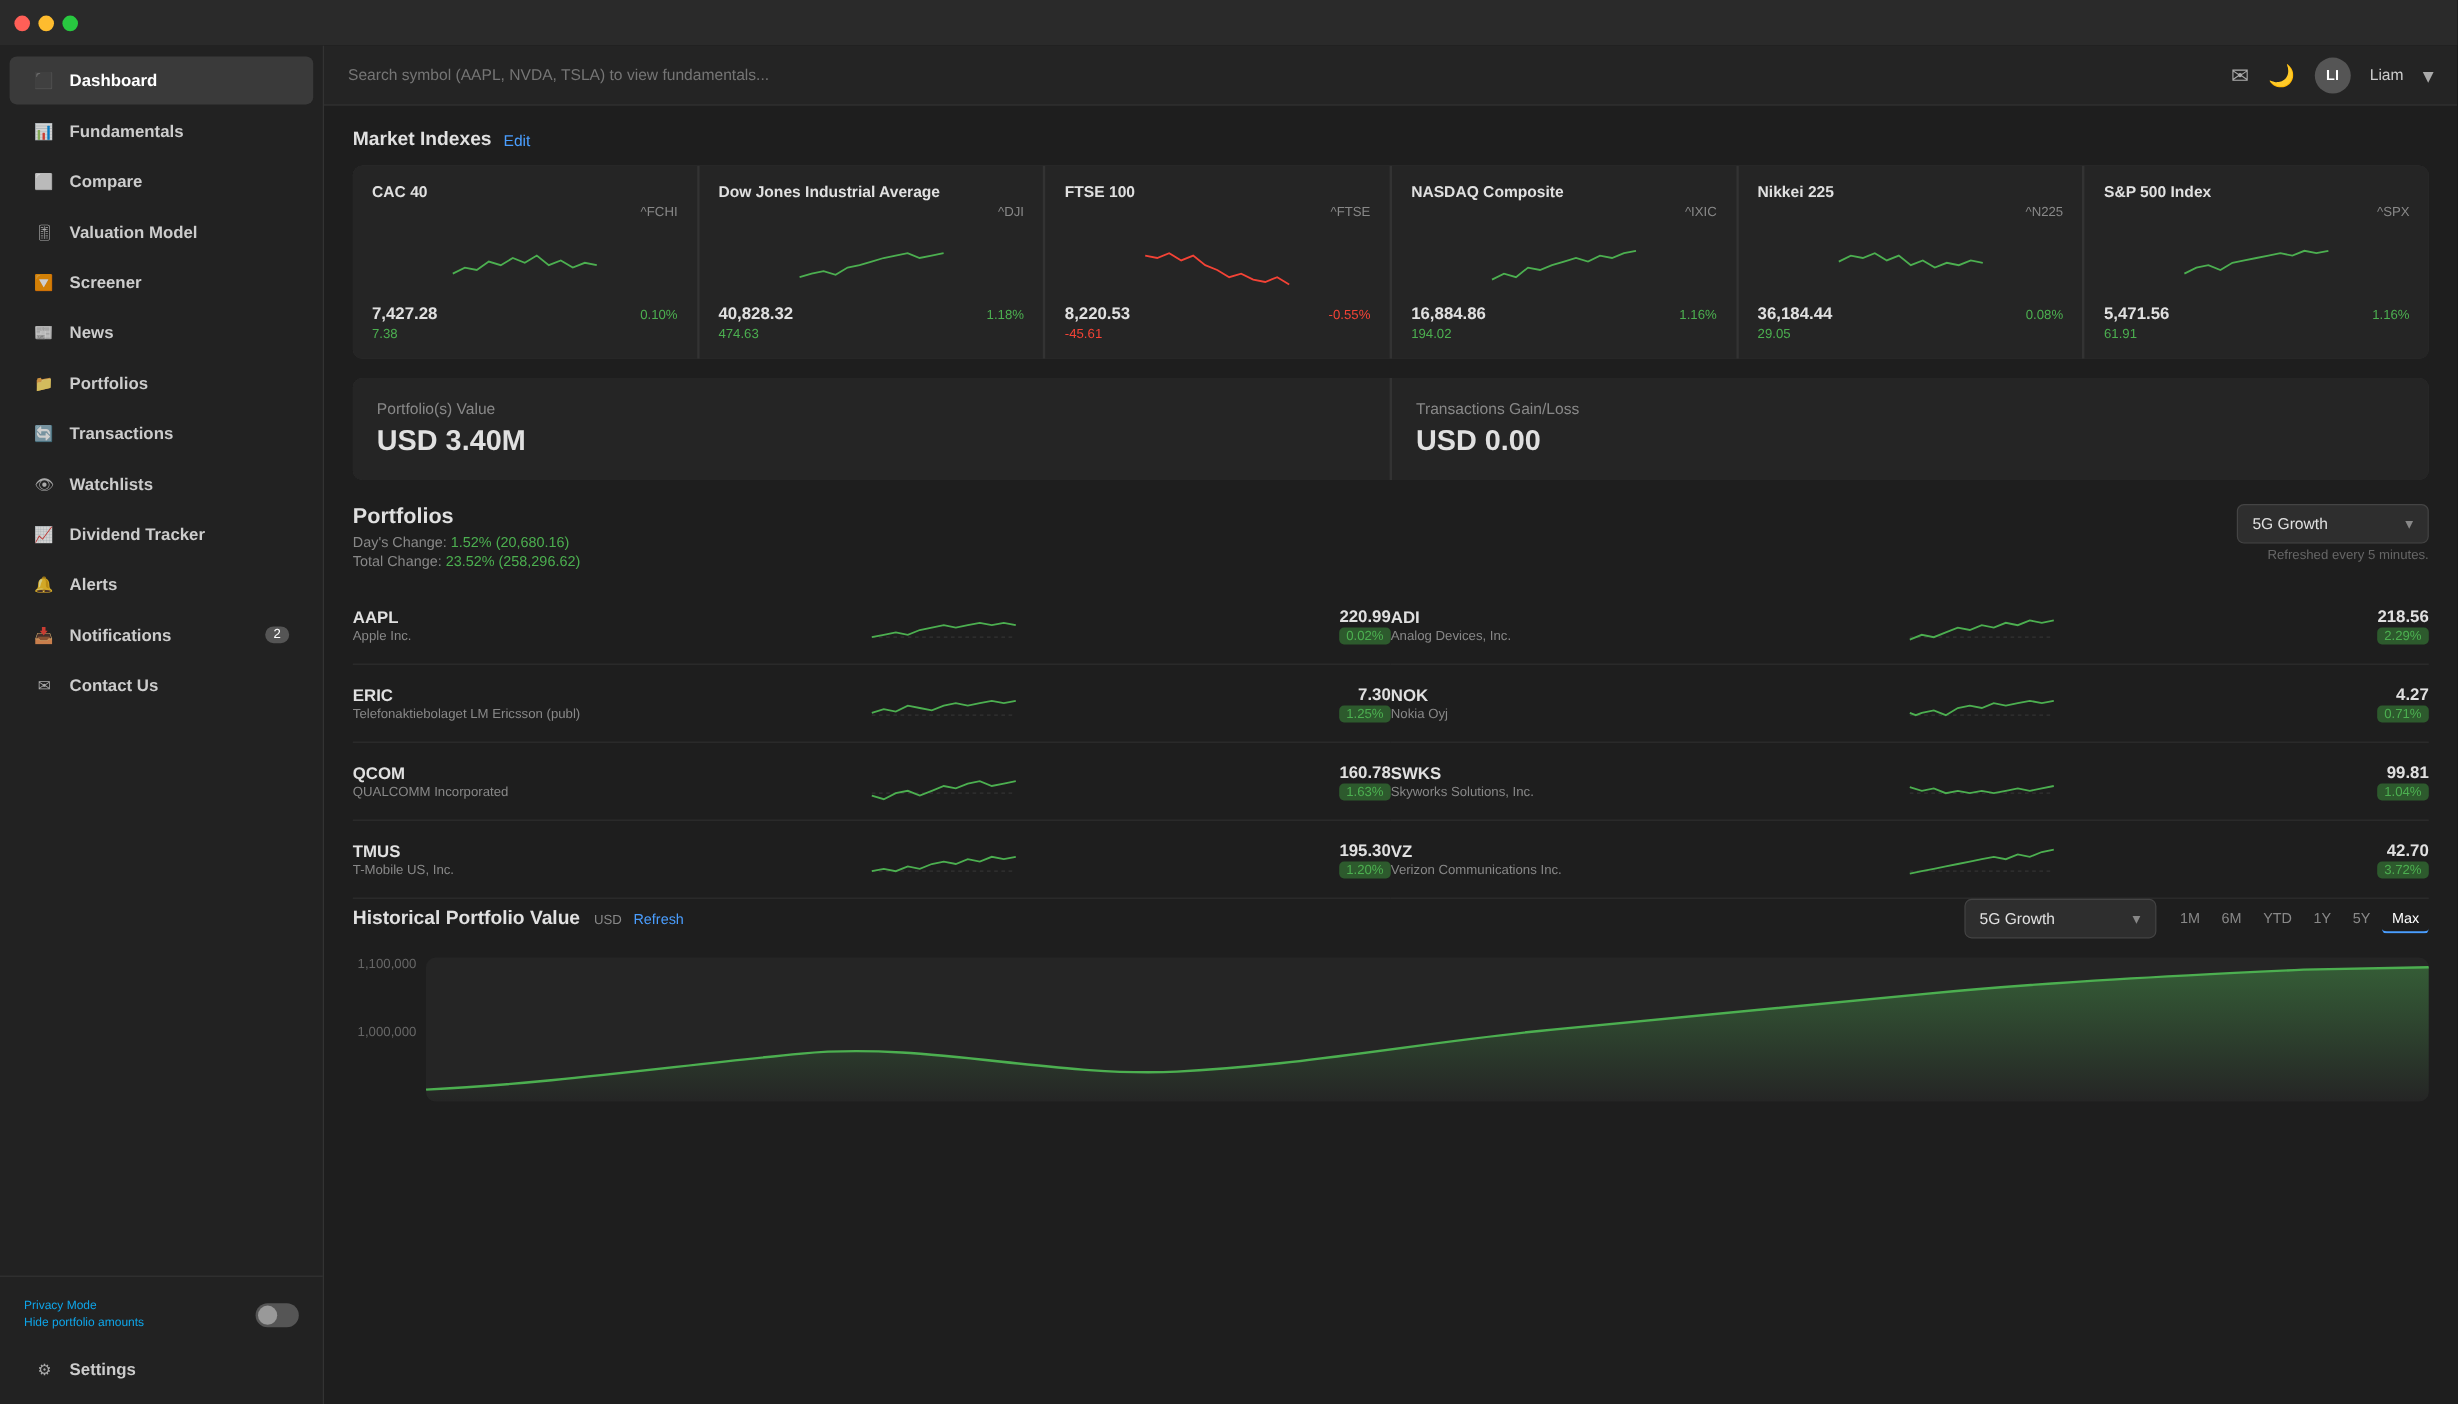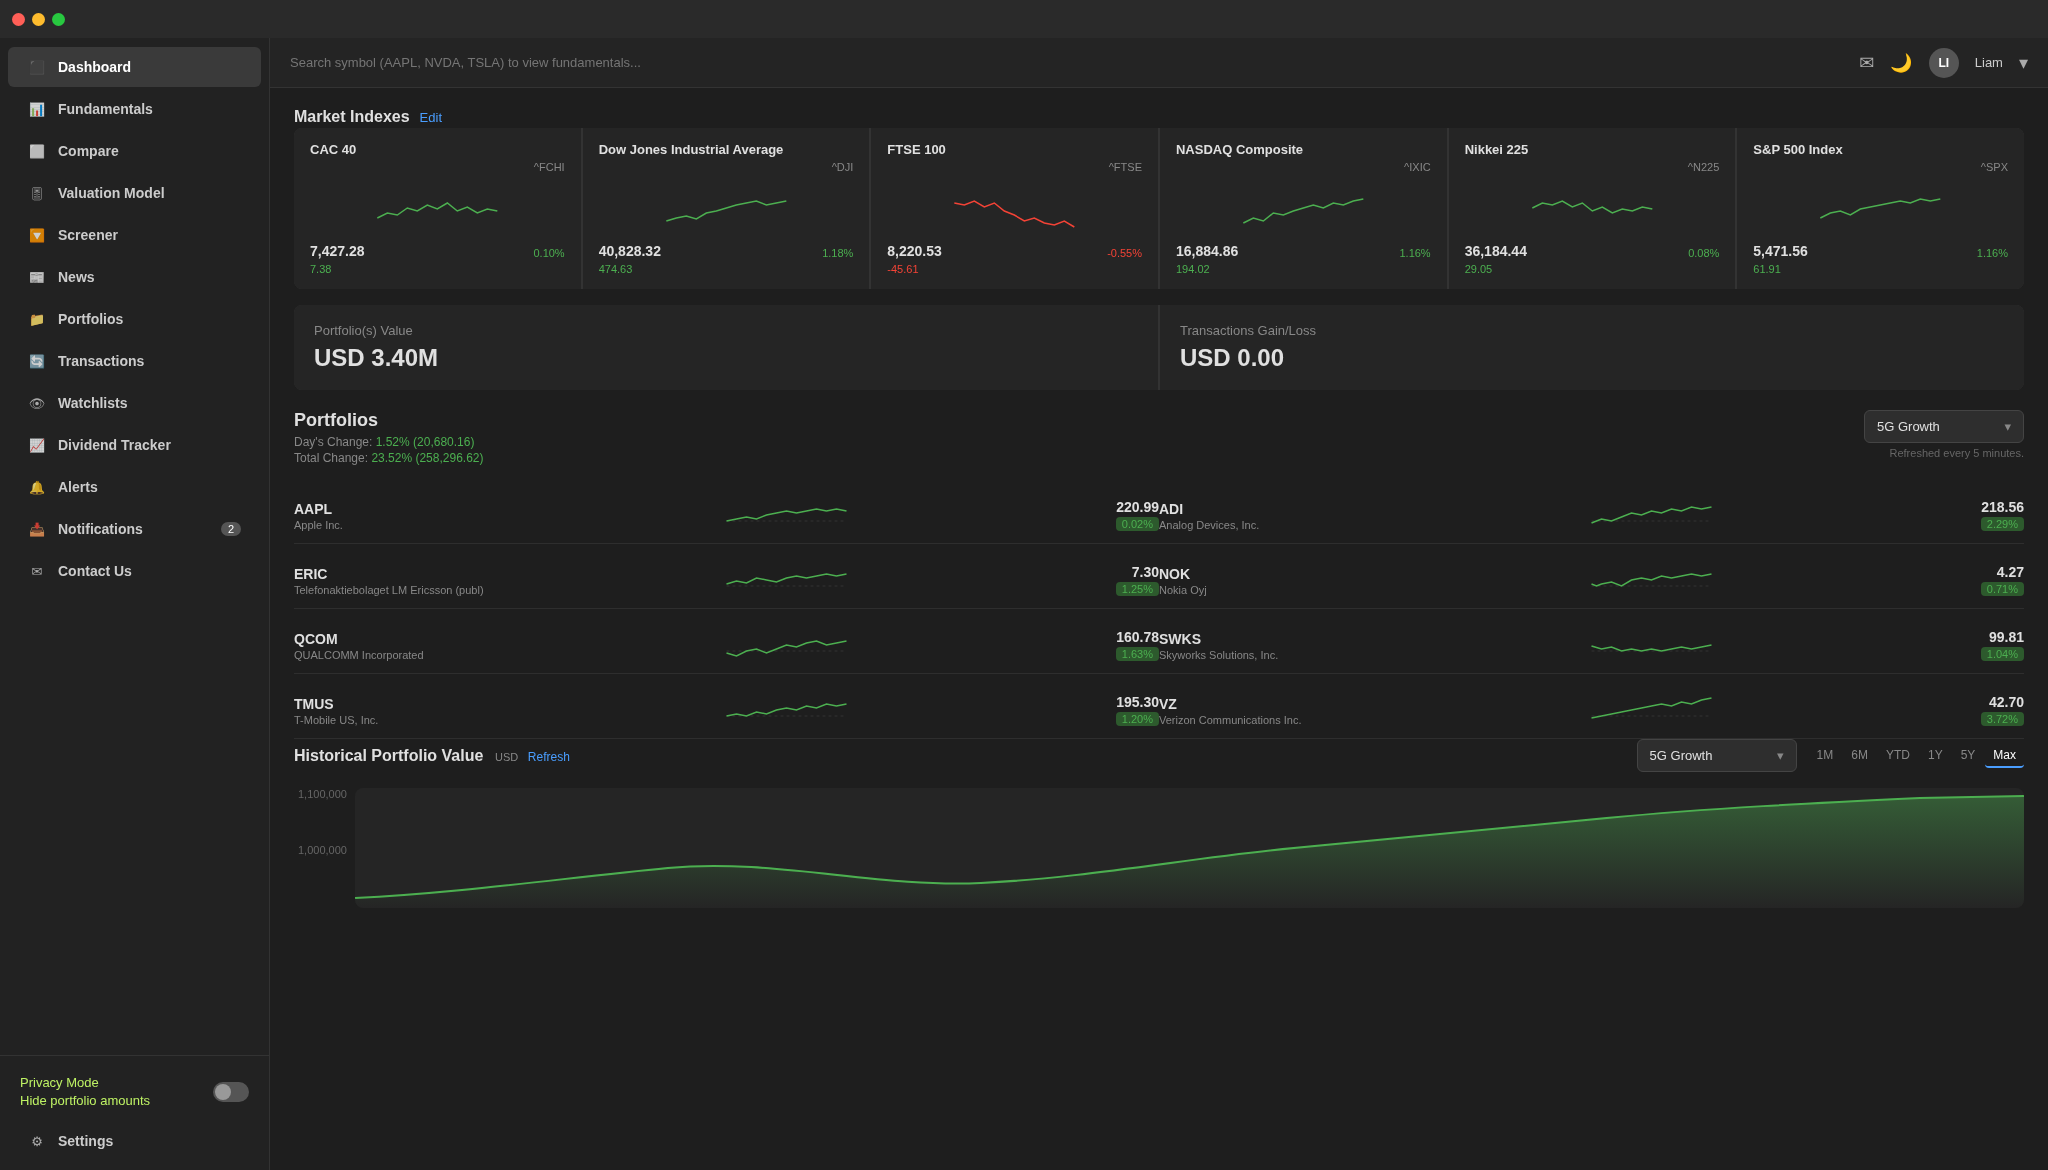--- a/index.html
+++ b/index.html
@@ -71,21 +71,21 @@
       margin-top: auto;
       border-top: 1px solid #333;
       padding-top: 8px;
     }
     .privacy-toggle-row {
       display: flex;
       align-items: center;
       padding: 10px 20px;
       gap: 10px;
     }
-    .privacy-text { font-size: 13px; color: #bef264; line-height: 1.4; }
+    .privacy-text { font-size: 10px; color: #0ea5e9; line-height: 1.4; }
     .toggle {
       width: 36px; height: 20px;
       background: #555;
       border-radius: 10px;
       position: relative;
       margin-left: auto;
       flex-shrink: 0;
     }
     .toggle-knob {
       width: 16px; height: 16px;
@@ -140,21 +140,21 @@
     
     .content-area {
       padding: 20px 24px;
     }
 
     
     .section-header {
       display: flex;
       align-items: center;
       gap: 10px;
-      margin-bottom: 2px;
+      margin-bottom: 12px;
     }
     .section-title { font-size: 16px; font-weight: 600; color: #e0e0e0; }
     .edit-btn { color: #4a9eff; font-size: 13px; cursor: pointer; }
 
     .indexes-grid {
       display: grid;
       grid-template-columns: repeat(6, 1fr);
       gap: 2px;
       background: #333;
       border-radius: 8px;
@@ -219,21 +219,21 @@
     .refresh-note { font-size: 11px; color: #666; text-align: right; margin-top: 4px; }
 
     
     .stocks-grid {
       display: grid;
       grid-template-columns: 1fr 1fr;
       gap: 0;
     }
     .stock-item {
       display: flex;
-      align-items: flex-end;
+      align-items: center;
       padding: 12px 0;
       border-bottom: 1px solid #2e2e2e;
       gap: 28px;
     }
     .stock-info { flex: 0 0 200px; }
     .stock-ticker { font-size: 14px; font-weight: 700; color: #e0e0e0; }
     .stock-company { font-size: 11px; color: #888; margin-top: 2px; }
     .stock-chart { flex: 1; height: 40px; }
     .stock-values { text-align: right; min-width: 80px; }
     .stock-price { font-size: 14px; font-weight: 600; color: #e0e0e0; }

